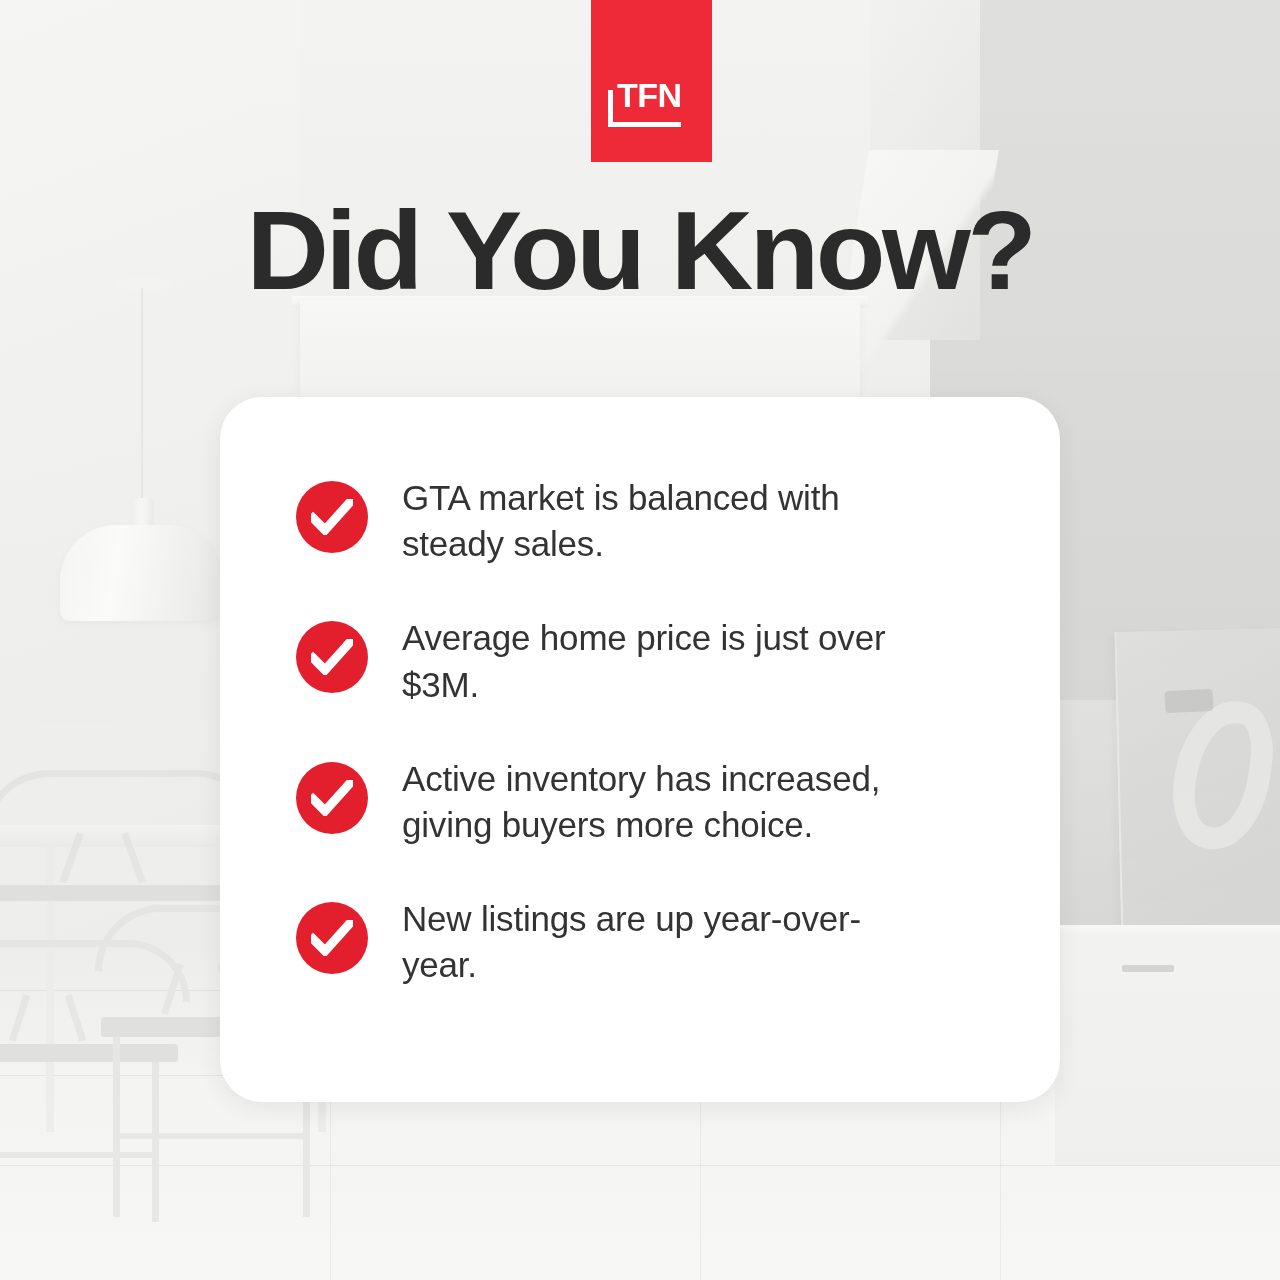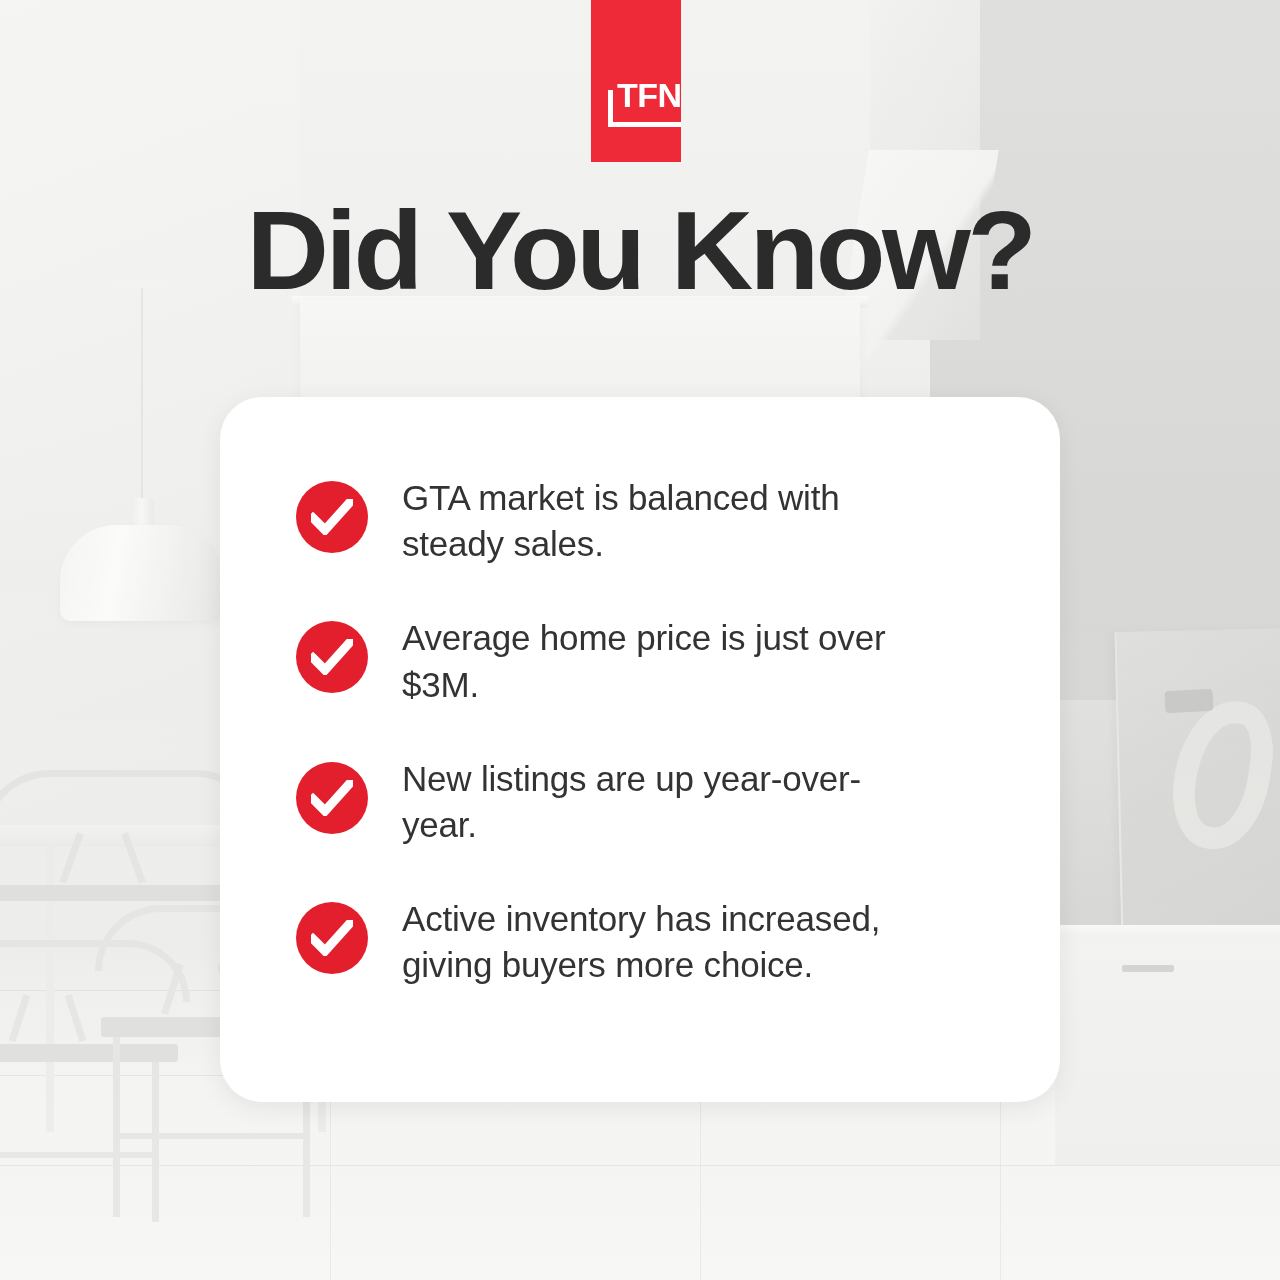--- a/index.html
+++ b/index.html
@@ -87,21 +87,21 @@
             background:linear-gradient(180deg,#d9d9d7,#c9c9c7); }
 
   
   .photo-wash { position:absolute; inset:0;
             background:linear-gradient(180deg,rgba(255,255,255,.30) 0%,rgba(255,255,255,.18) 45%,rgba(255,255,255,.34) 100%);
             pointer-events:none; }
 
   
   #content { position:absolute; inset:0; }
 
-  .logo { position:absolute; left:591px; top:0; width:90px; height:162px;
+  .logo { position:absolute; left:591px; top:0; width:121px; height:162px;
           background:#ee2a39; }
   .logo-inner { position:absolute; left:0; top:0; width:100%; height:100%; }
   .logo-text { position:absolute; left:26px; top:78px; color:#fff;
           font-family:"Liberation Sans", sans-serif; font-weight:700;
           font-size:34px; letter-spacing:-0.5px; line-height:1; }
   .logo-vbar { position:absolute; left:17px; top:90px; width:5px; height:37px; background:#fff; }
   .logo-hbar { position:absolute; left:17px; top:122px; width:73px; height:5px; background:#fff; }
 
   .title { position:absolute; left:0; top:195px; width:1280px; text-align:center;
            font-family:"Liberation Sans", sans-serif;
@@ -226,27 +226,27 @@
         </div>
         <div class="fact-text">Average home price is just over $3M.</div>
       </div>
 
       <div class="fact">
         <div class="check">
           <svg width="42" height="36" viewBox="0 0 42 36" aria-hidden="true">
             <path d="M2 19 L14 31 L40 2" fill="none" stroke="#ffffff" stroke-width="9" stroke-linecap="square" stroke-linejoin="miter"></path>
           </svg>
         </div>
+        <div class="fact-text">Active inventory has increased, giving buyers more choice.</div>
+      </div>
+
+      <div class="fact">
+        <div class="check">
+          <svg width="42" height="36" viewBox="0 0 42 36" aria-hidden="true">
+            <path d="M2 19 L14 31 L40 2" fill="none" stroke="#ffffff" stroke-width="9" stroke-linecap="square" stroke-linejoin="miter"></path>
+          </svg>
+        </div>
         <div class="fact-text">New listings are up year-over-year.</div>
       </div>
 
-      <div class="fact">
-        <div class="check">
-          <svg width="42" height="36" viewBox="0 0 42 36" aria-hidden="true">
-            <path d="M2 19 L14 31 L40 2" fill="none" stroke="#ffffff" stroke-width="9" stroke-linecap="square" stroke-linejoin="miter"></path>
-          </svg>
-        </div>
-        <div class="fact-text">Active inventory has increased, giving buyers more choice.</div>
-      </div>
-
     </div>
   </div>
 </div>
 
 </body></html>

